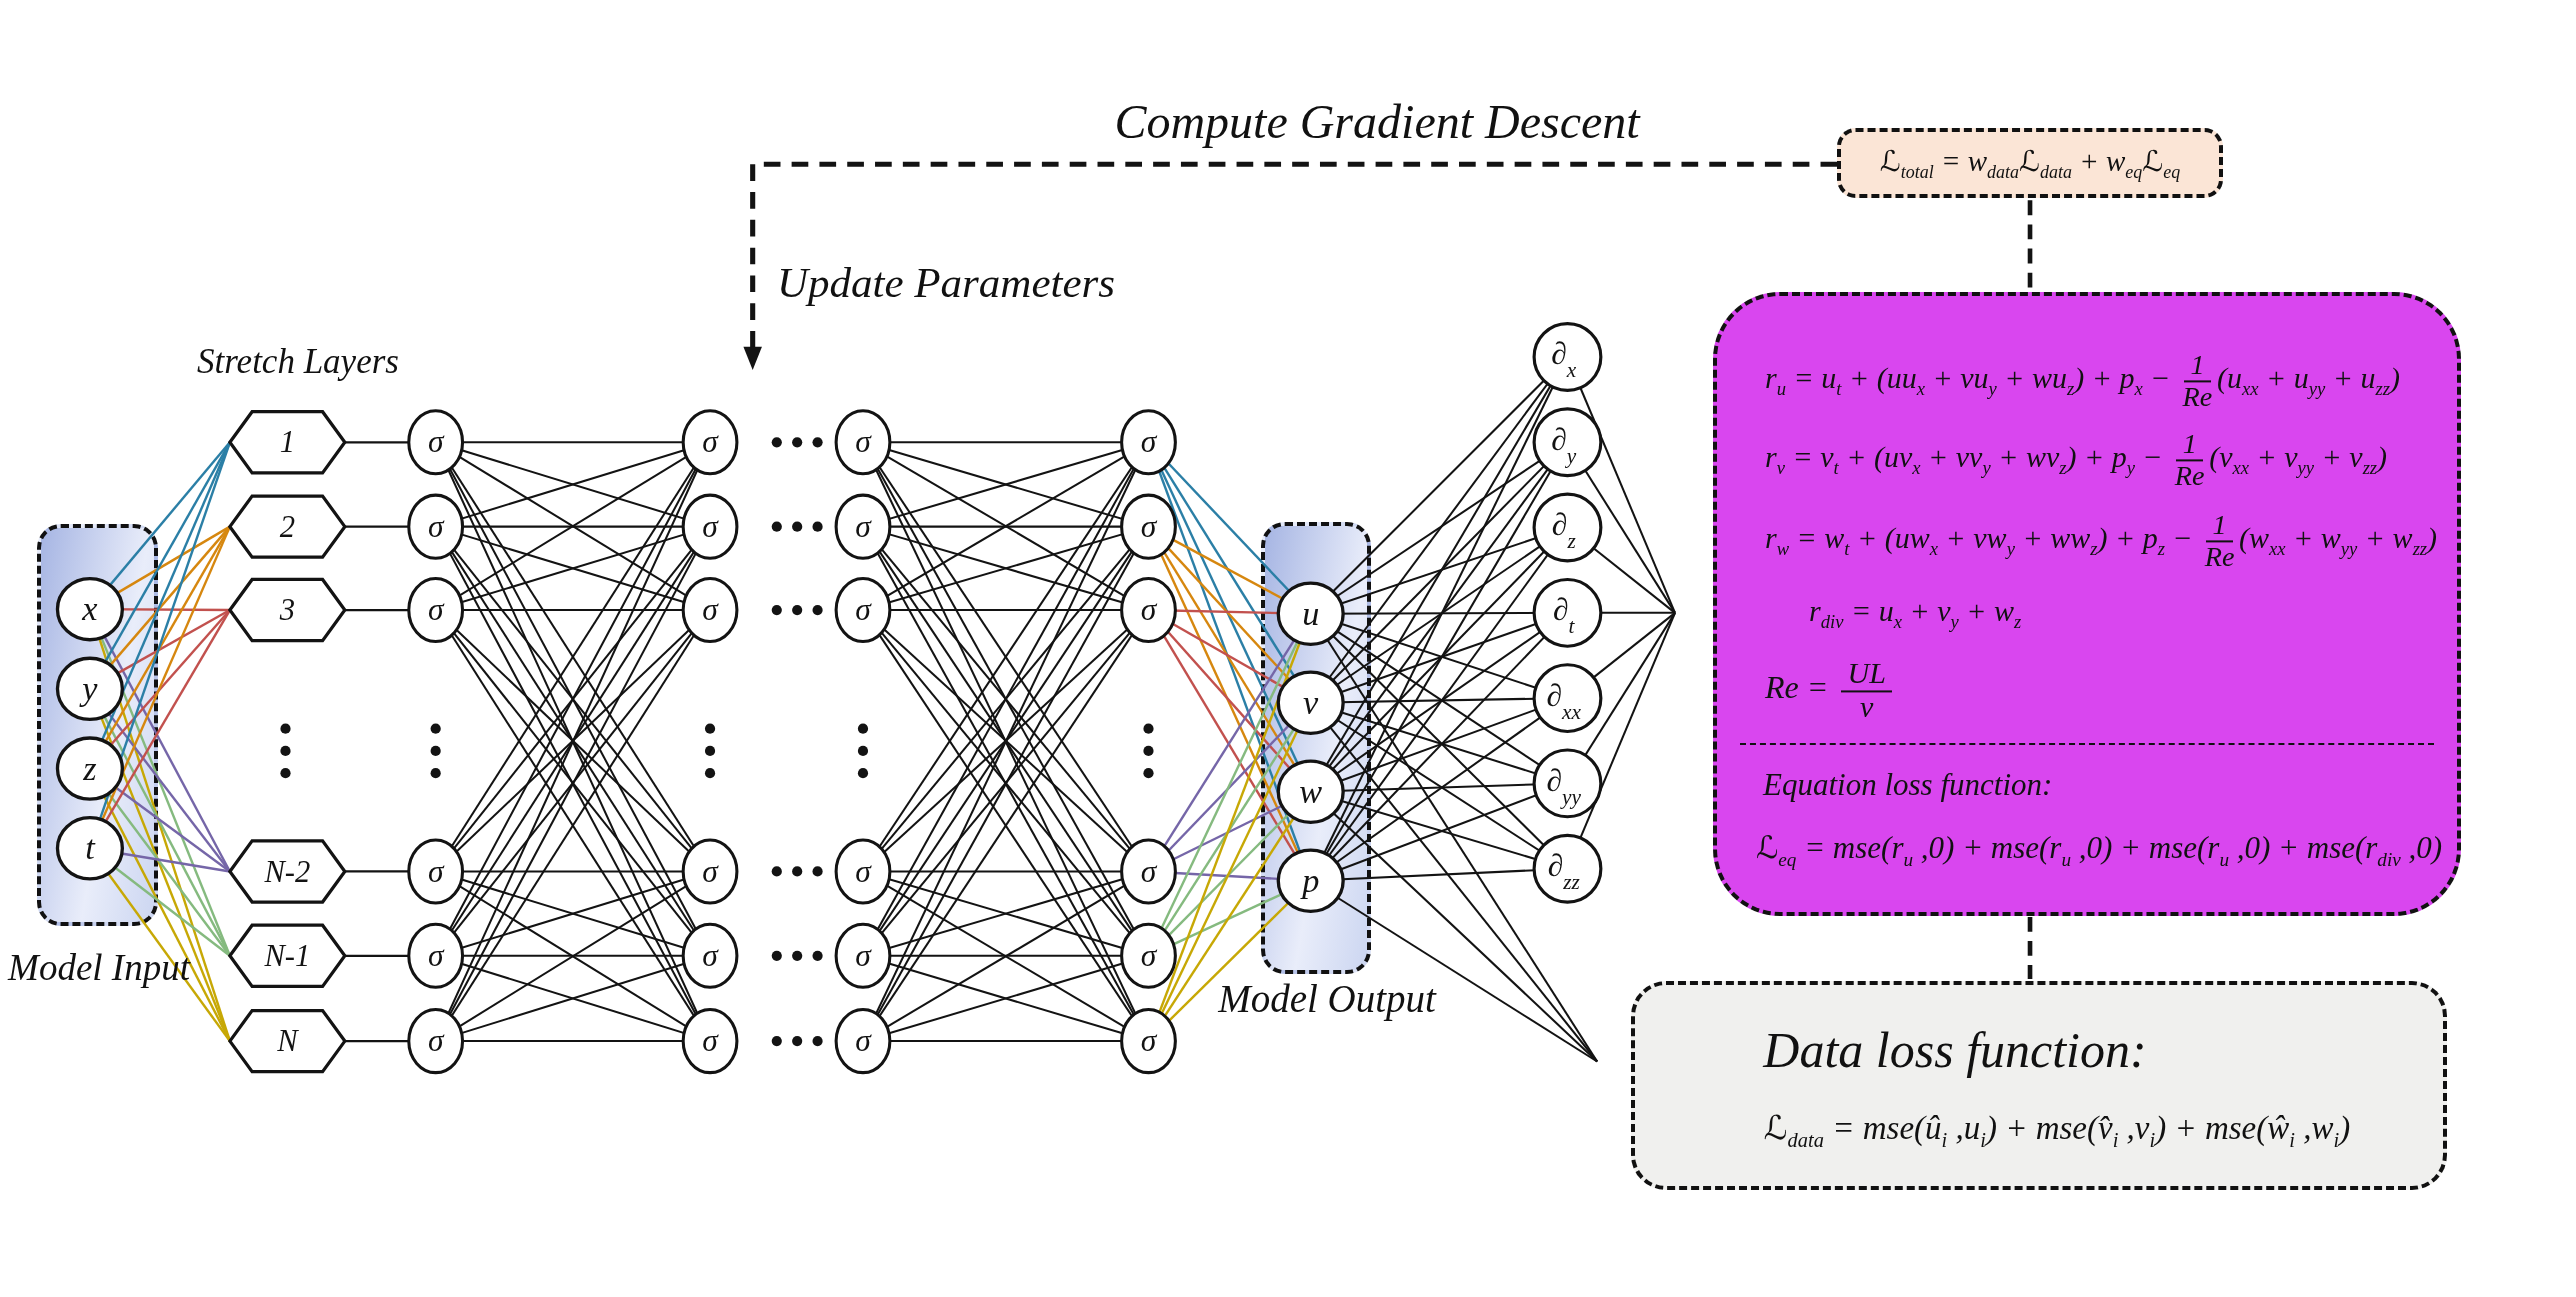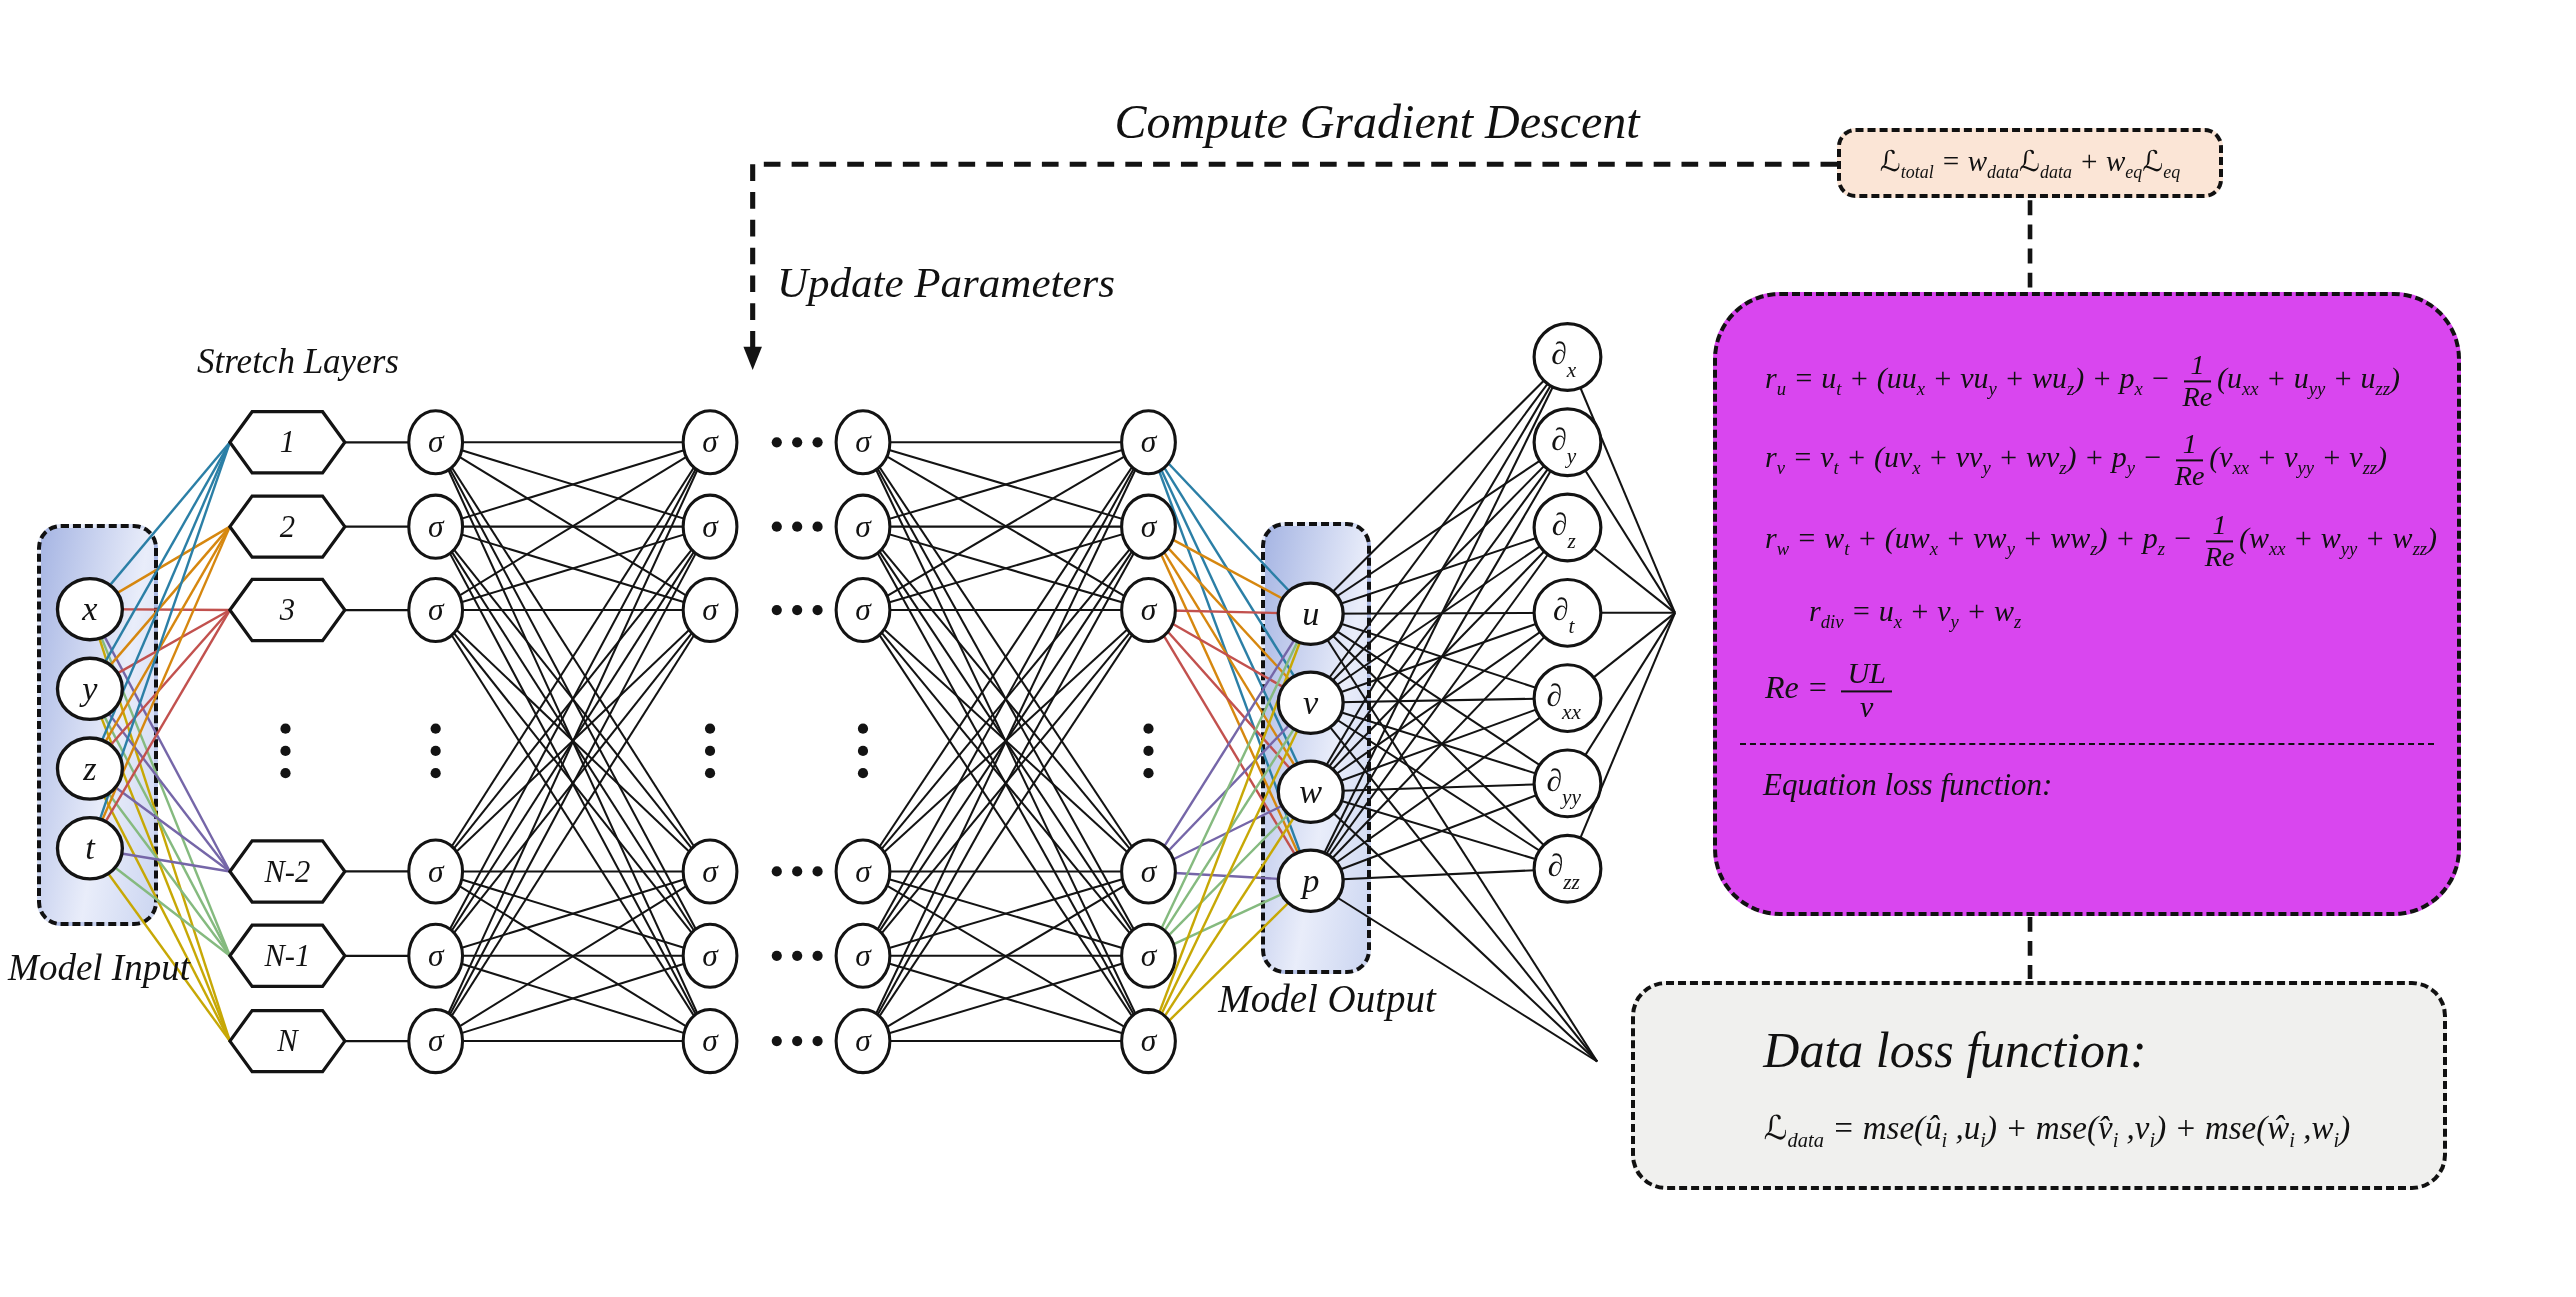--- a/index.html
+++ b/index.html
@@ -49,20 +49,21 @@
           <span class="fn">1</span>
           <span class="fd">Re</span>
         </span>(w<sub>xx</sub> + w<sub>yy</sub> + w<sub>zz</sub>)</div>
     <div class="m eq-line" style="left:48px;top:317px;font-size:30px;margin-left:44px;">r<sub>div</sub> = u<sub>x</sub> + v<sub>y</sub> + w<sub>z</sub></div>
     <div class="m eq-line" style="left:48px;top:395px;font-size:32px;">Re = <span class="frac">
           <span class="fn">UL</span>
           <span class="fd">v</span>
         </span></div>
     <div class="divider" style="left:23px;right:23px;top:447px;"></div>
     <div class="m eq-line" style="left:46px;top:489px;font-size:31px;">Equation loss function:</div>
+    <div class="m eq-line" style="left:39px;top:554px;font-size:31px;"><span class="scr">ℒ</span><sub>eq</sub> = mse(r<sub>u</sub> ,0) + mse(r<sub>u</sub> ,0) + mse(r<sub>u</sub> ,0) + mse(r<sub>div</sub> ,0)</div>
   </div>
 
   <div class="lossbox" style="left: 1631px; top: 981px; width: 816px; height: 209px; border-radius: 35px; background: rgb(240, 240, 238);">
     <div class="m centered" style="position:absolute;left:320px;top:65px;font-size:50px;">Data loss function:</div>
     <div class="m centered" style="position:absolute;left:422px;top:145px;font-size:33px;"><span class="scr">ℒ</span><sub>data</sub> = mse(û<sub>i</sub> ,u<sub>i</sub>) + mse(v̂<sub>i</sub> ,v<sub>i</sub>) + mse(ŵ<sub>i</sub> ,w<sub>i</sub>)</div>
   </div>
 </div>
 
 <svg id="net" width="2576" height="1298" viewBox="0 0 2779 1400">
     <g>

